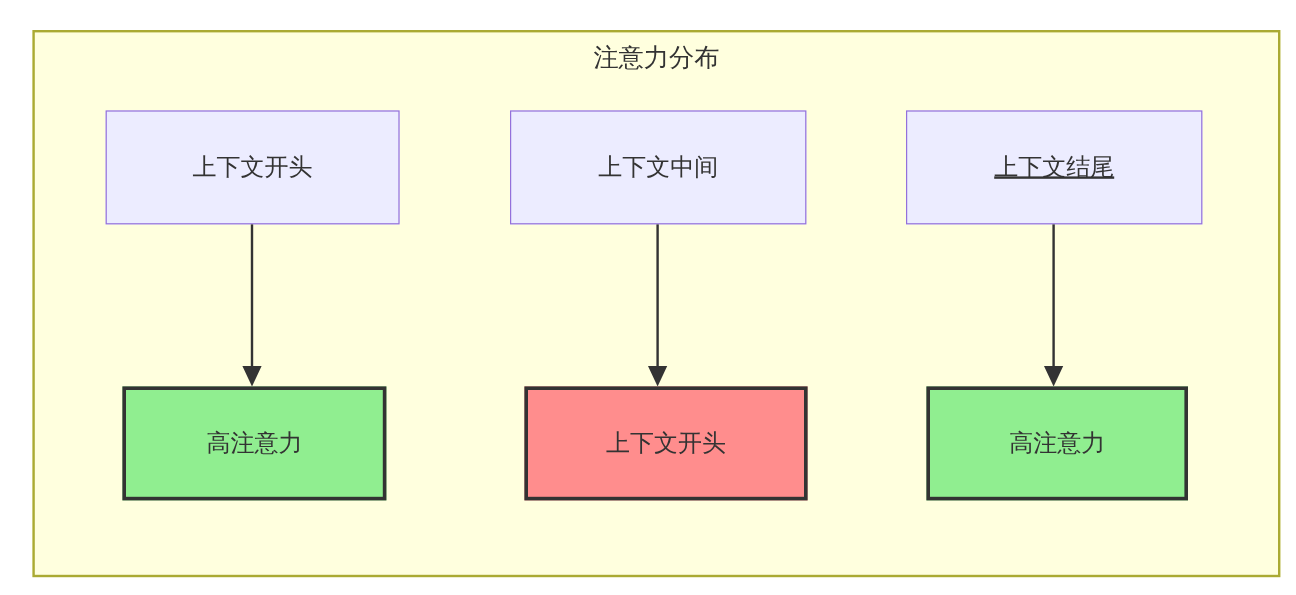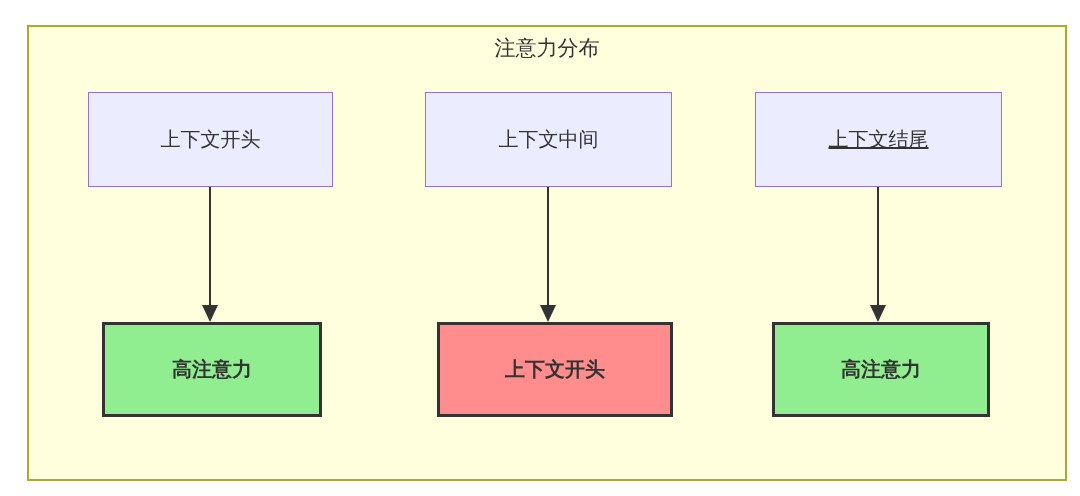--- a/index.html
+++ b/index.html
@@ -35,21 +35,20 @@
     text-align: center;
   }
   .source {
     top: 65px; height: 95px;
     background: var(--source-fill, #ececff);
     border: 1px solid var(--source-border, #9370db);
   }
   .target {
     top: 295px; height: 95px;
     border: 3px solid var(--target-border, #333333);
-    font-weight: bold;
   }
   .target.high { background: var(--high-fill, #90ee90); }
   .target.low  { background: var(--low-fill, #ff8d8d); }
 
   .src0 { left: 59px;  width: 245px; }
   .src1 { left: 396px; width: 247px; }
   .src2 { left: 726px; width: 247px; text-decoration: underline; }
 
   .tgt0 { left: 73px;  width: 220px; }
   .tgt1 { left: 408px; width: 236px; }

